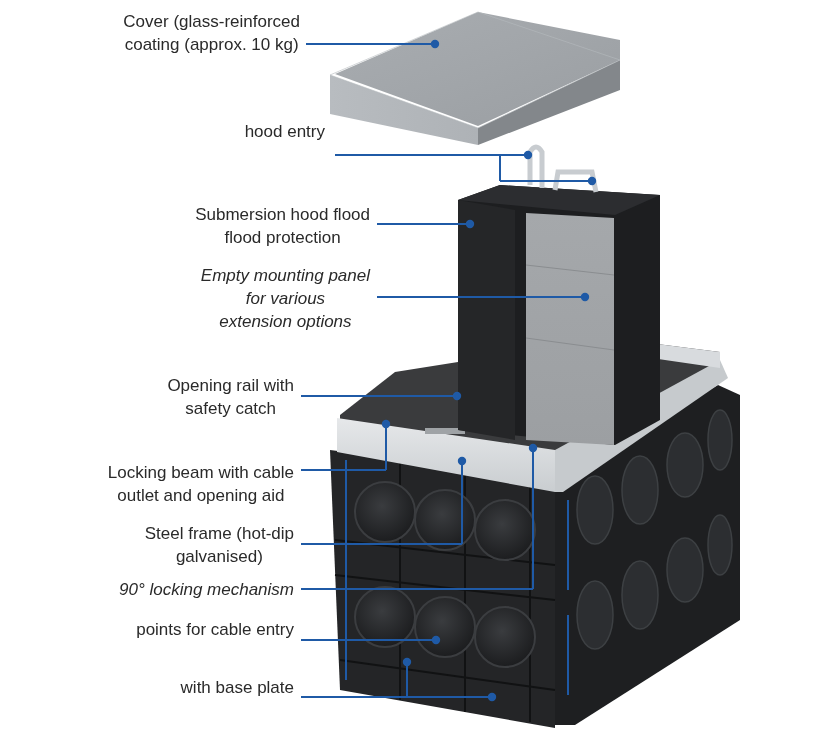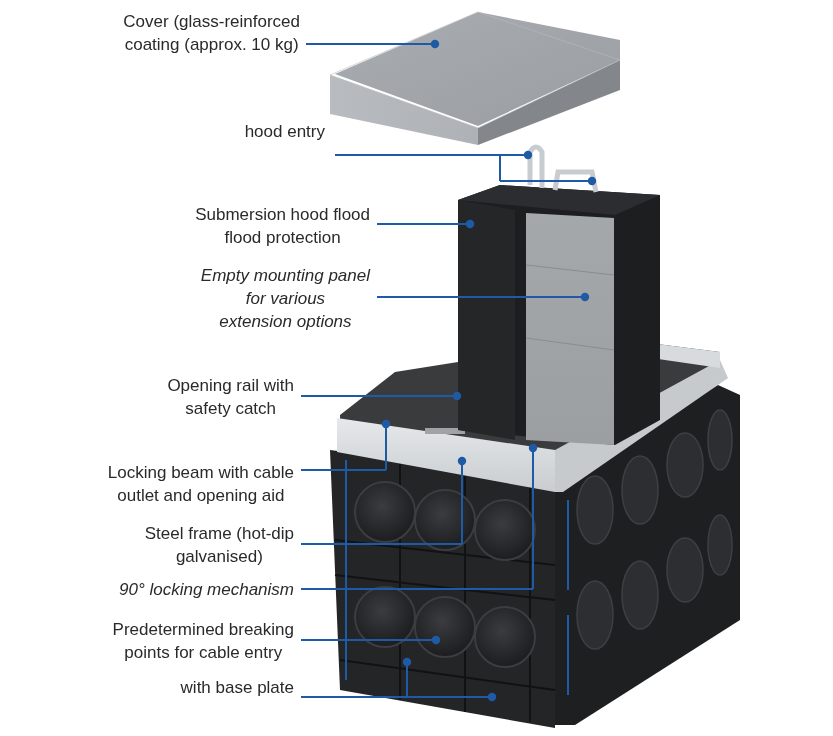--- a/index.html
+++ b/index.html
@@ -172,18 +172,17 @@
   <span>outlet and opening aid</span>
 </div>
 <div class="label" style="top:522px;right:539px;">
   <span>Steel frame (hot-dip</span>
   <span>galvanised)</span>
 </div>
 <div class="label" style="top:578px;right:539px;font-style:italic;">
   <span>90° locking mechanism</span>
 </div>
 <div class="label" style="top:618px;right:539px;">
-  <span>Predetermined breaking</span>
   <span>points for cable entry</span>
 </div>
 <div class="label" style="top:676px;right:539px;">
   <span>with base plate</span>
 </div>
 
 </body></html>

